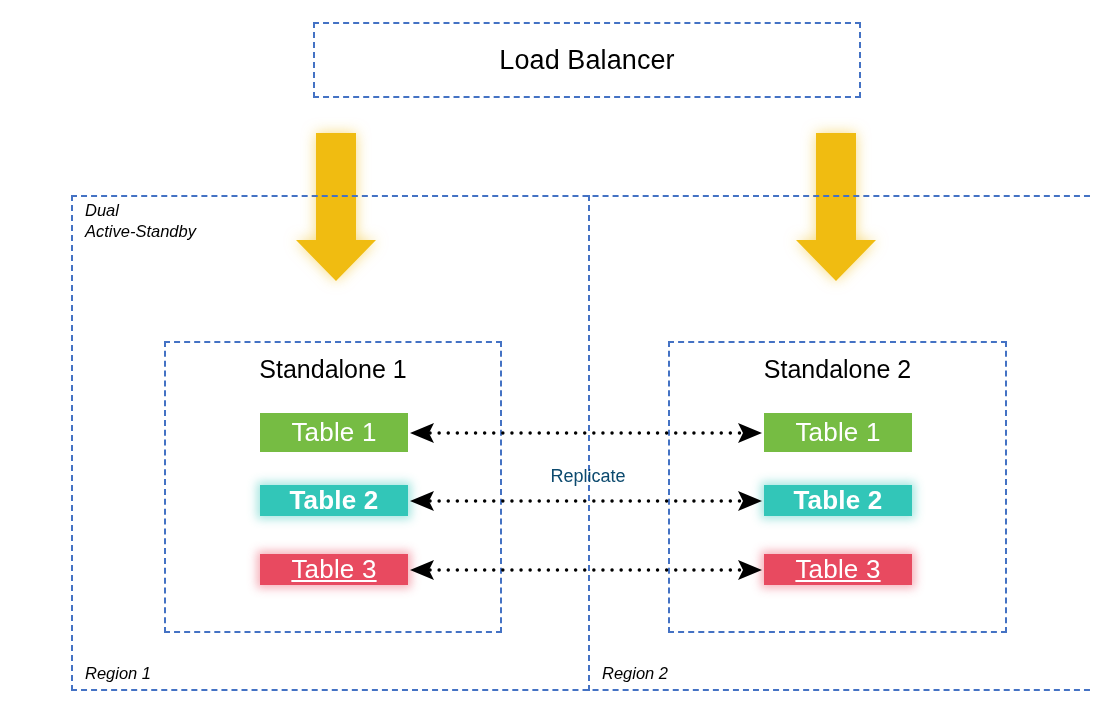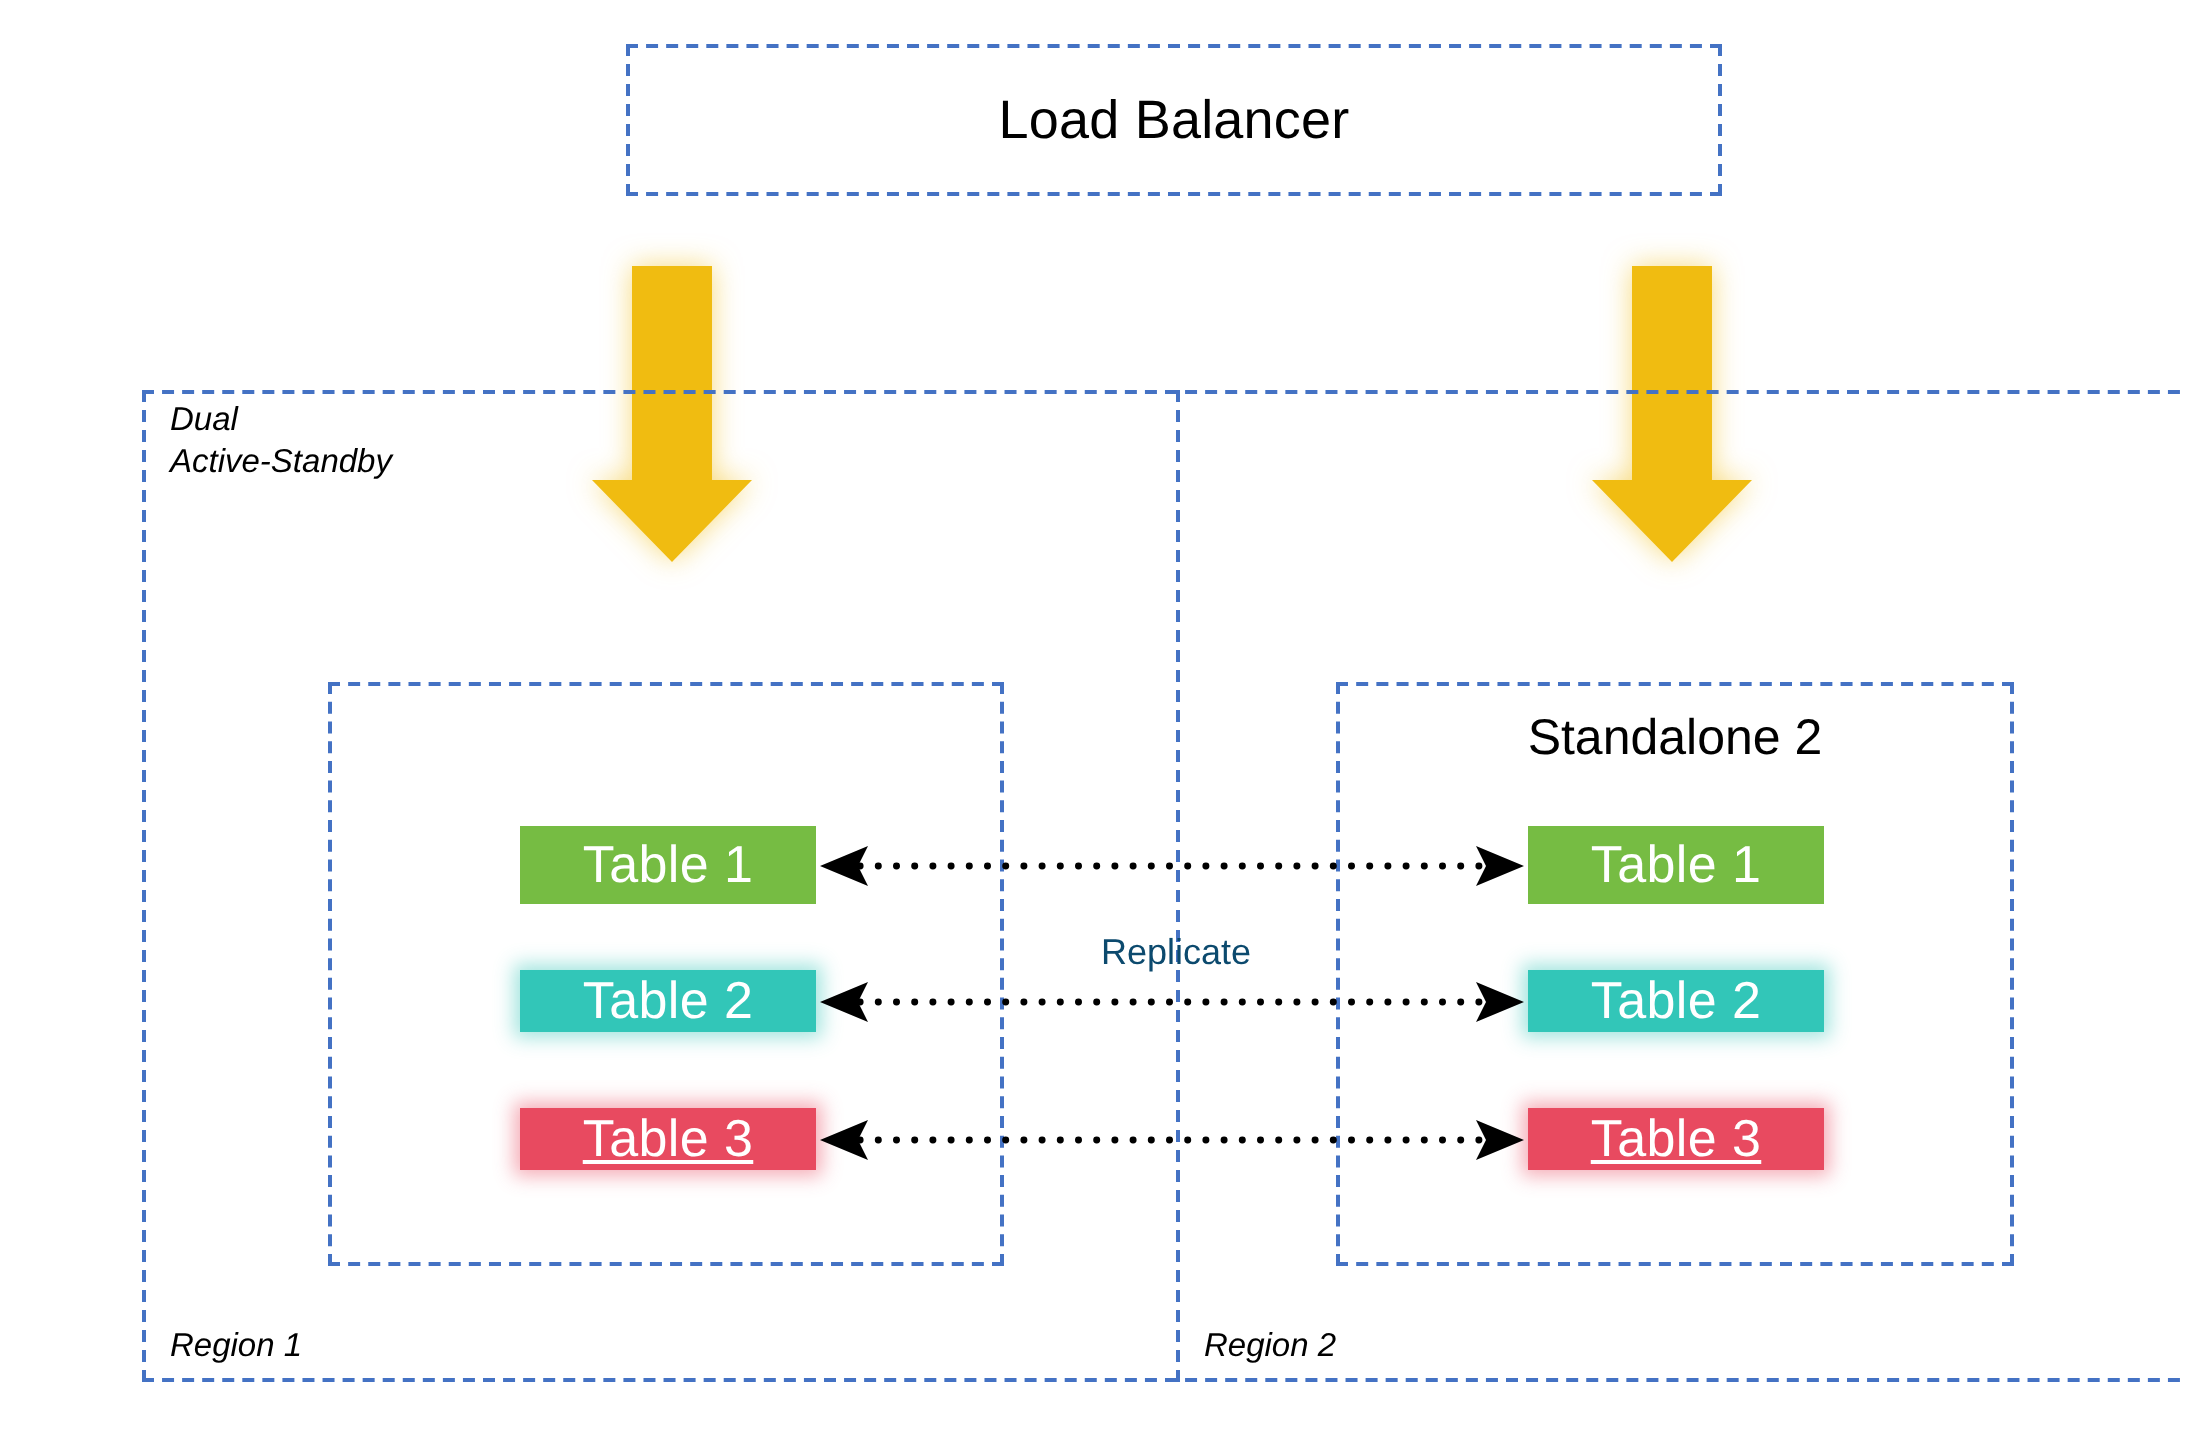--- a/index.html
+++ b/index.html
@@ -71,21 +71,21 @@
     box-sizing: border-box;
     display: flex;
     align-items: center;
     justify-content: center;
     color: #ffffff;
     font-size: 26px;
     white-space: nowrap;
     letter-spacing: 0.2px;
   }
   .chip.green  { background: #76bc43; }
-  .chip.teal   { background: #32c6b8; box-shadow: 0 0 9px 3px rgba(50,198,184,0.45); }
+  .chip.teal   { background: #32c6b8; box-shadow: 0 0 9px 3px rgba(50,198,184,0.45); font-weight: bold; }
   .chip.red    { background: #e84a60; box-shadow: 0 0 9px 3px rgba(232,74,96,0.45); text-decoration: underline; }
 
   
   .big-arrow {
     position: absolute;
     filter: drop-shadow(0 0 7px rgba(240,188,17,0.55));
   }
 
   
   .connector {
@@ -113,20 +113,21 @@
 
   <div class="vline" style="left:560px; top:195px; height:496px;"></div>
 
   <div class="corner-label" style="left:57px; top:200px;">Dual
 Active-Standby</div>
 
   <div class="corner-label" style="left:57px; top:663px;">Region 1</div>
   <div class="corner-label" style="left:574px; top:663px;">Region 2</div>
 
   <div class="dashed-box" style="left:136px; top:341px; width:338px; height:292px;"></div>
+  <div class="standalone-label" style="left:136px; top:355px; width:338px;">Standalone 1</div>
 
   <div class="chip green" style="left:232px; top:413px; width:148px; height:39px;">
     <span>Table 1</span>
   </div>
   <div class="chip teal" style="left:232px; top:485px; width:148px; height:31px;">
     <span>Table 2</span>
   </div>
   <div class="chip red" style="left:232px; top:554px; width:148px; height:31px;">
     <span>Table 3</span>
   </div>

